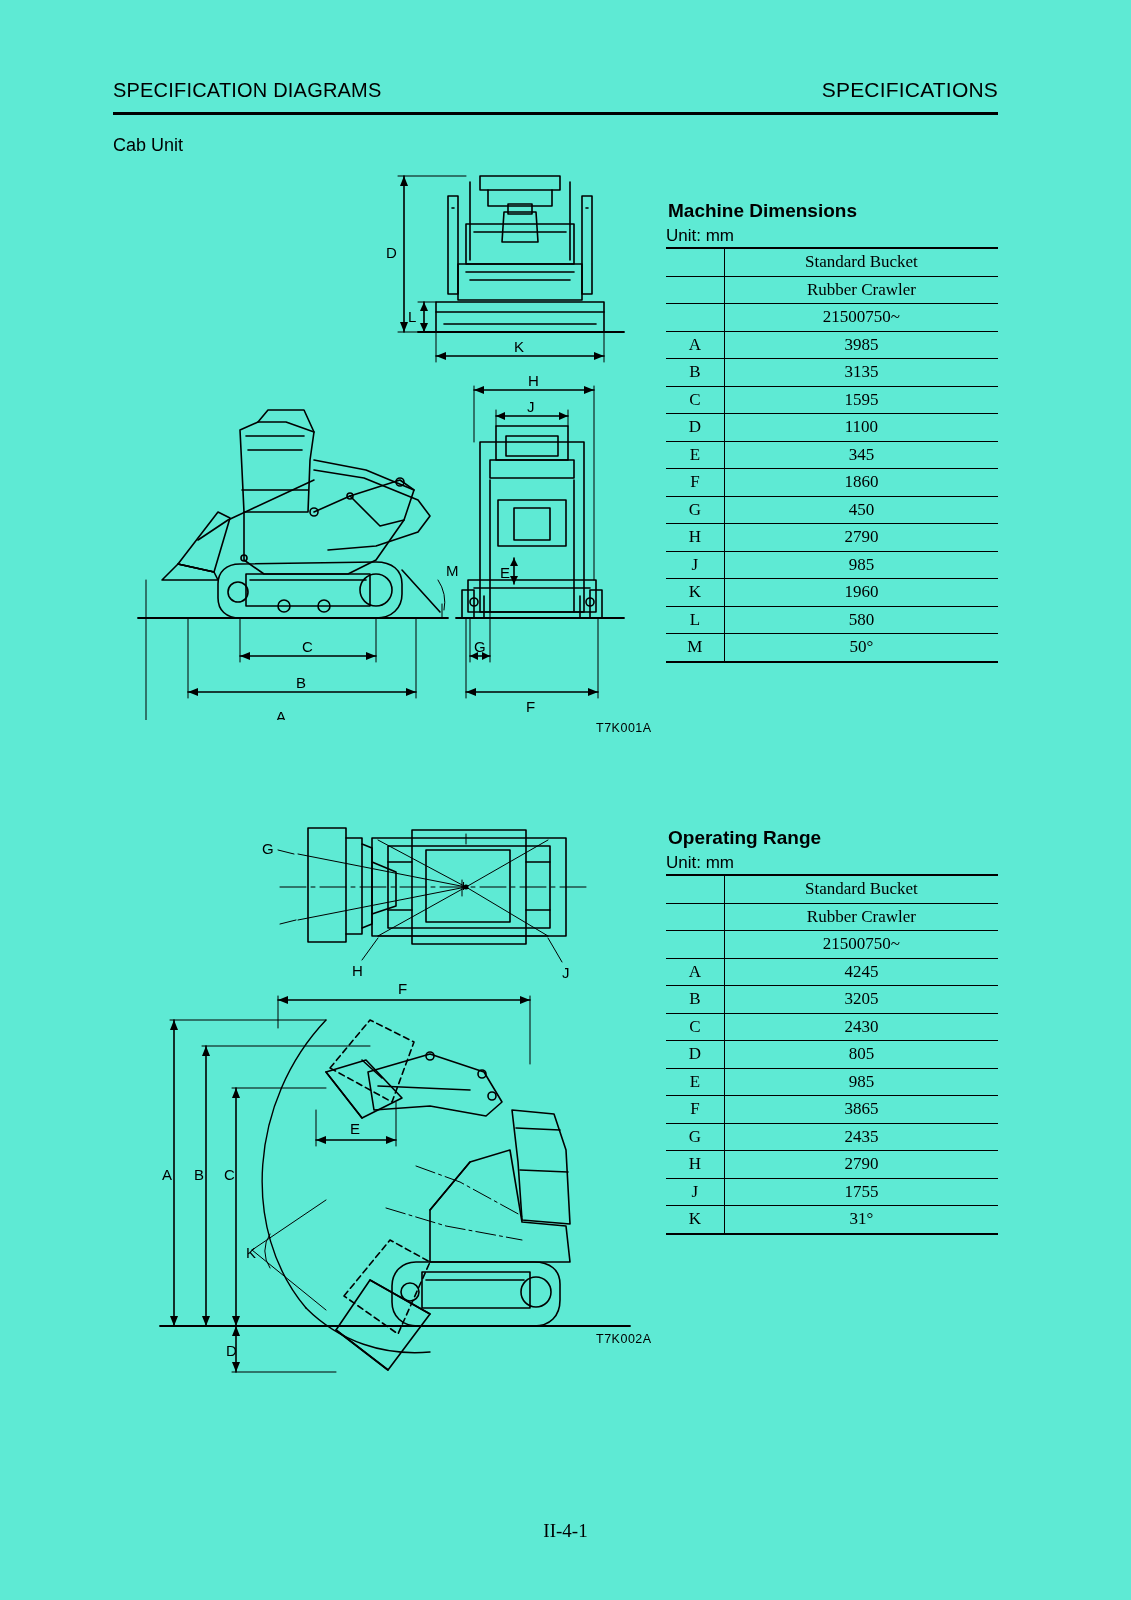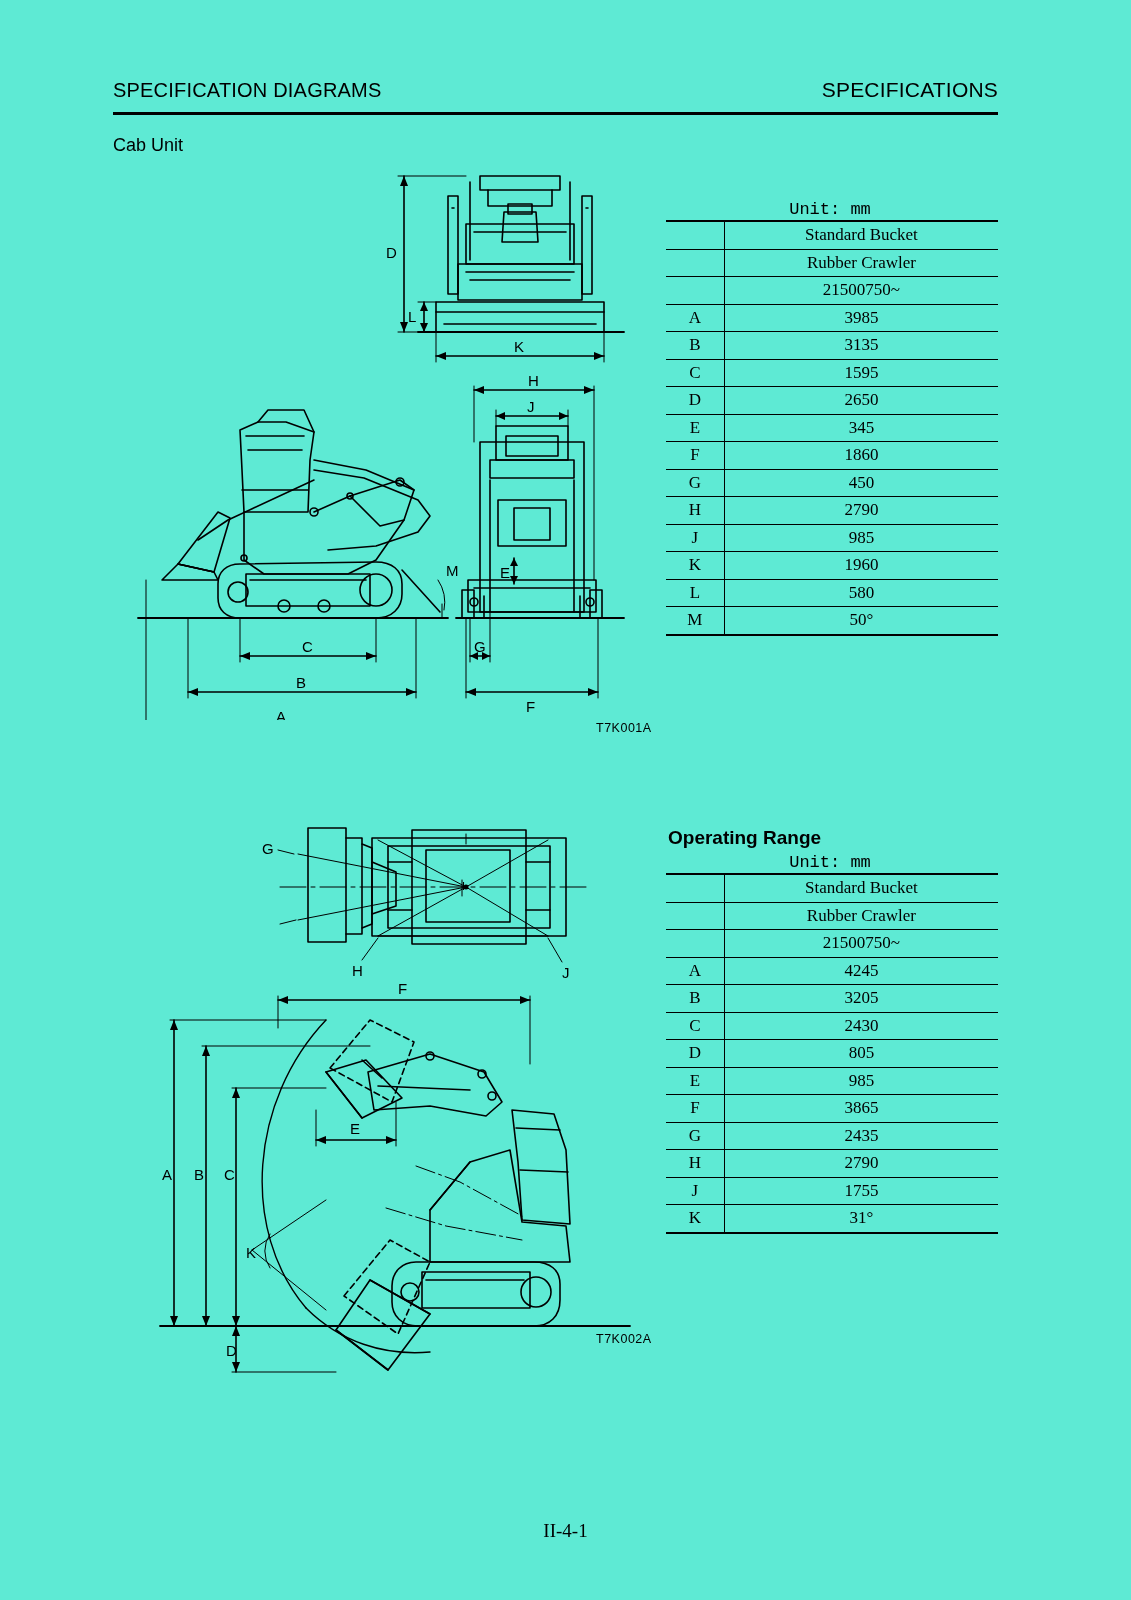--- a/index.html
+++ b/index.html
@@ -49,22 +49,22 @@
 
   
   .spec-block { position: absolute; }
   .spec-title {
     font-size: 19px;
     font-weight: bold;
     margin: 0 0 4px 2px;
     font-family: "Liberation Sans", sans-serif;
   }
   .unit-line {
-    text-align: center;
-    font-family: Liberation Mono, monospace;
+    text-align: left;
+    font-family: Liberation Sans, sans-serif;
     font-size: 17px;
     padding-right: 4px;
     margin-bottom: 1px;
   }
   table.spec {
     border-collapse: collapse;
     font-family: "Liberation Serif", serif;
     font-size: 17px;
     width: 332px;
   }
@@ -283,20 +283,21 @@
         <text x="184" y="492">C</text>
         <text x="178" y="528">B</text>
         <text x="158" y="562">A</text>
         <text x="328" y="416">M</text>
       </g>
     </svg>
     <div class="fig-id" style="left:478px; top:545px;margin-top:16px;">T7K001A</div>
   </div>
 
   <div class="spec-block" style="left:666px; top:200px;">
+    <div class="spec-title">Machine Dimensions</div>
     <div class="unit-line">Unit: mm</div>
     <table class="spec">
       <tbody>
           <tr>
         <td class="hdr-key"></td>
         <td class="val">Standard Bucket</td>
       </tr>
       <tr>
         <td class="hdr-key"></td>
         <td class="val">Rubber Crawler</td>
@@ -312,21 +313,21 @@
       <tr>
             <td class="key">B</td>
             <td class="val">3135</td>
           </tr>
       <tr>
             <td class="key">C</td>
             <td class="val">1595</td>
           </tr>
       <tr>
             <td class="key">D</td>
-            <td class="val">2650</td>
+            <td class="val">1100</td>
           </tr>
       <tr>
             <td class="key">E</td>
             <td class="val">345</td>
           </tr>
       <tr>
             <td class="key">F</td>
             <td class="val">1860</td>
           </tr>
       <tr>

